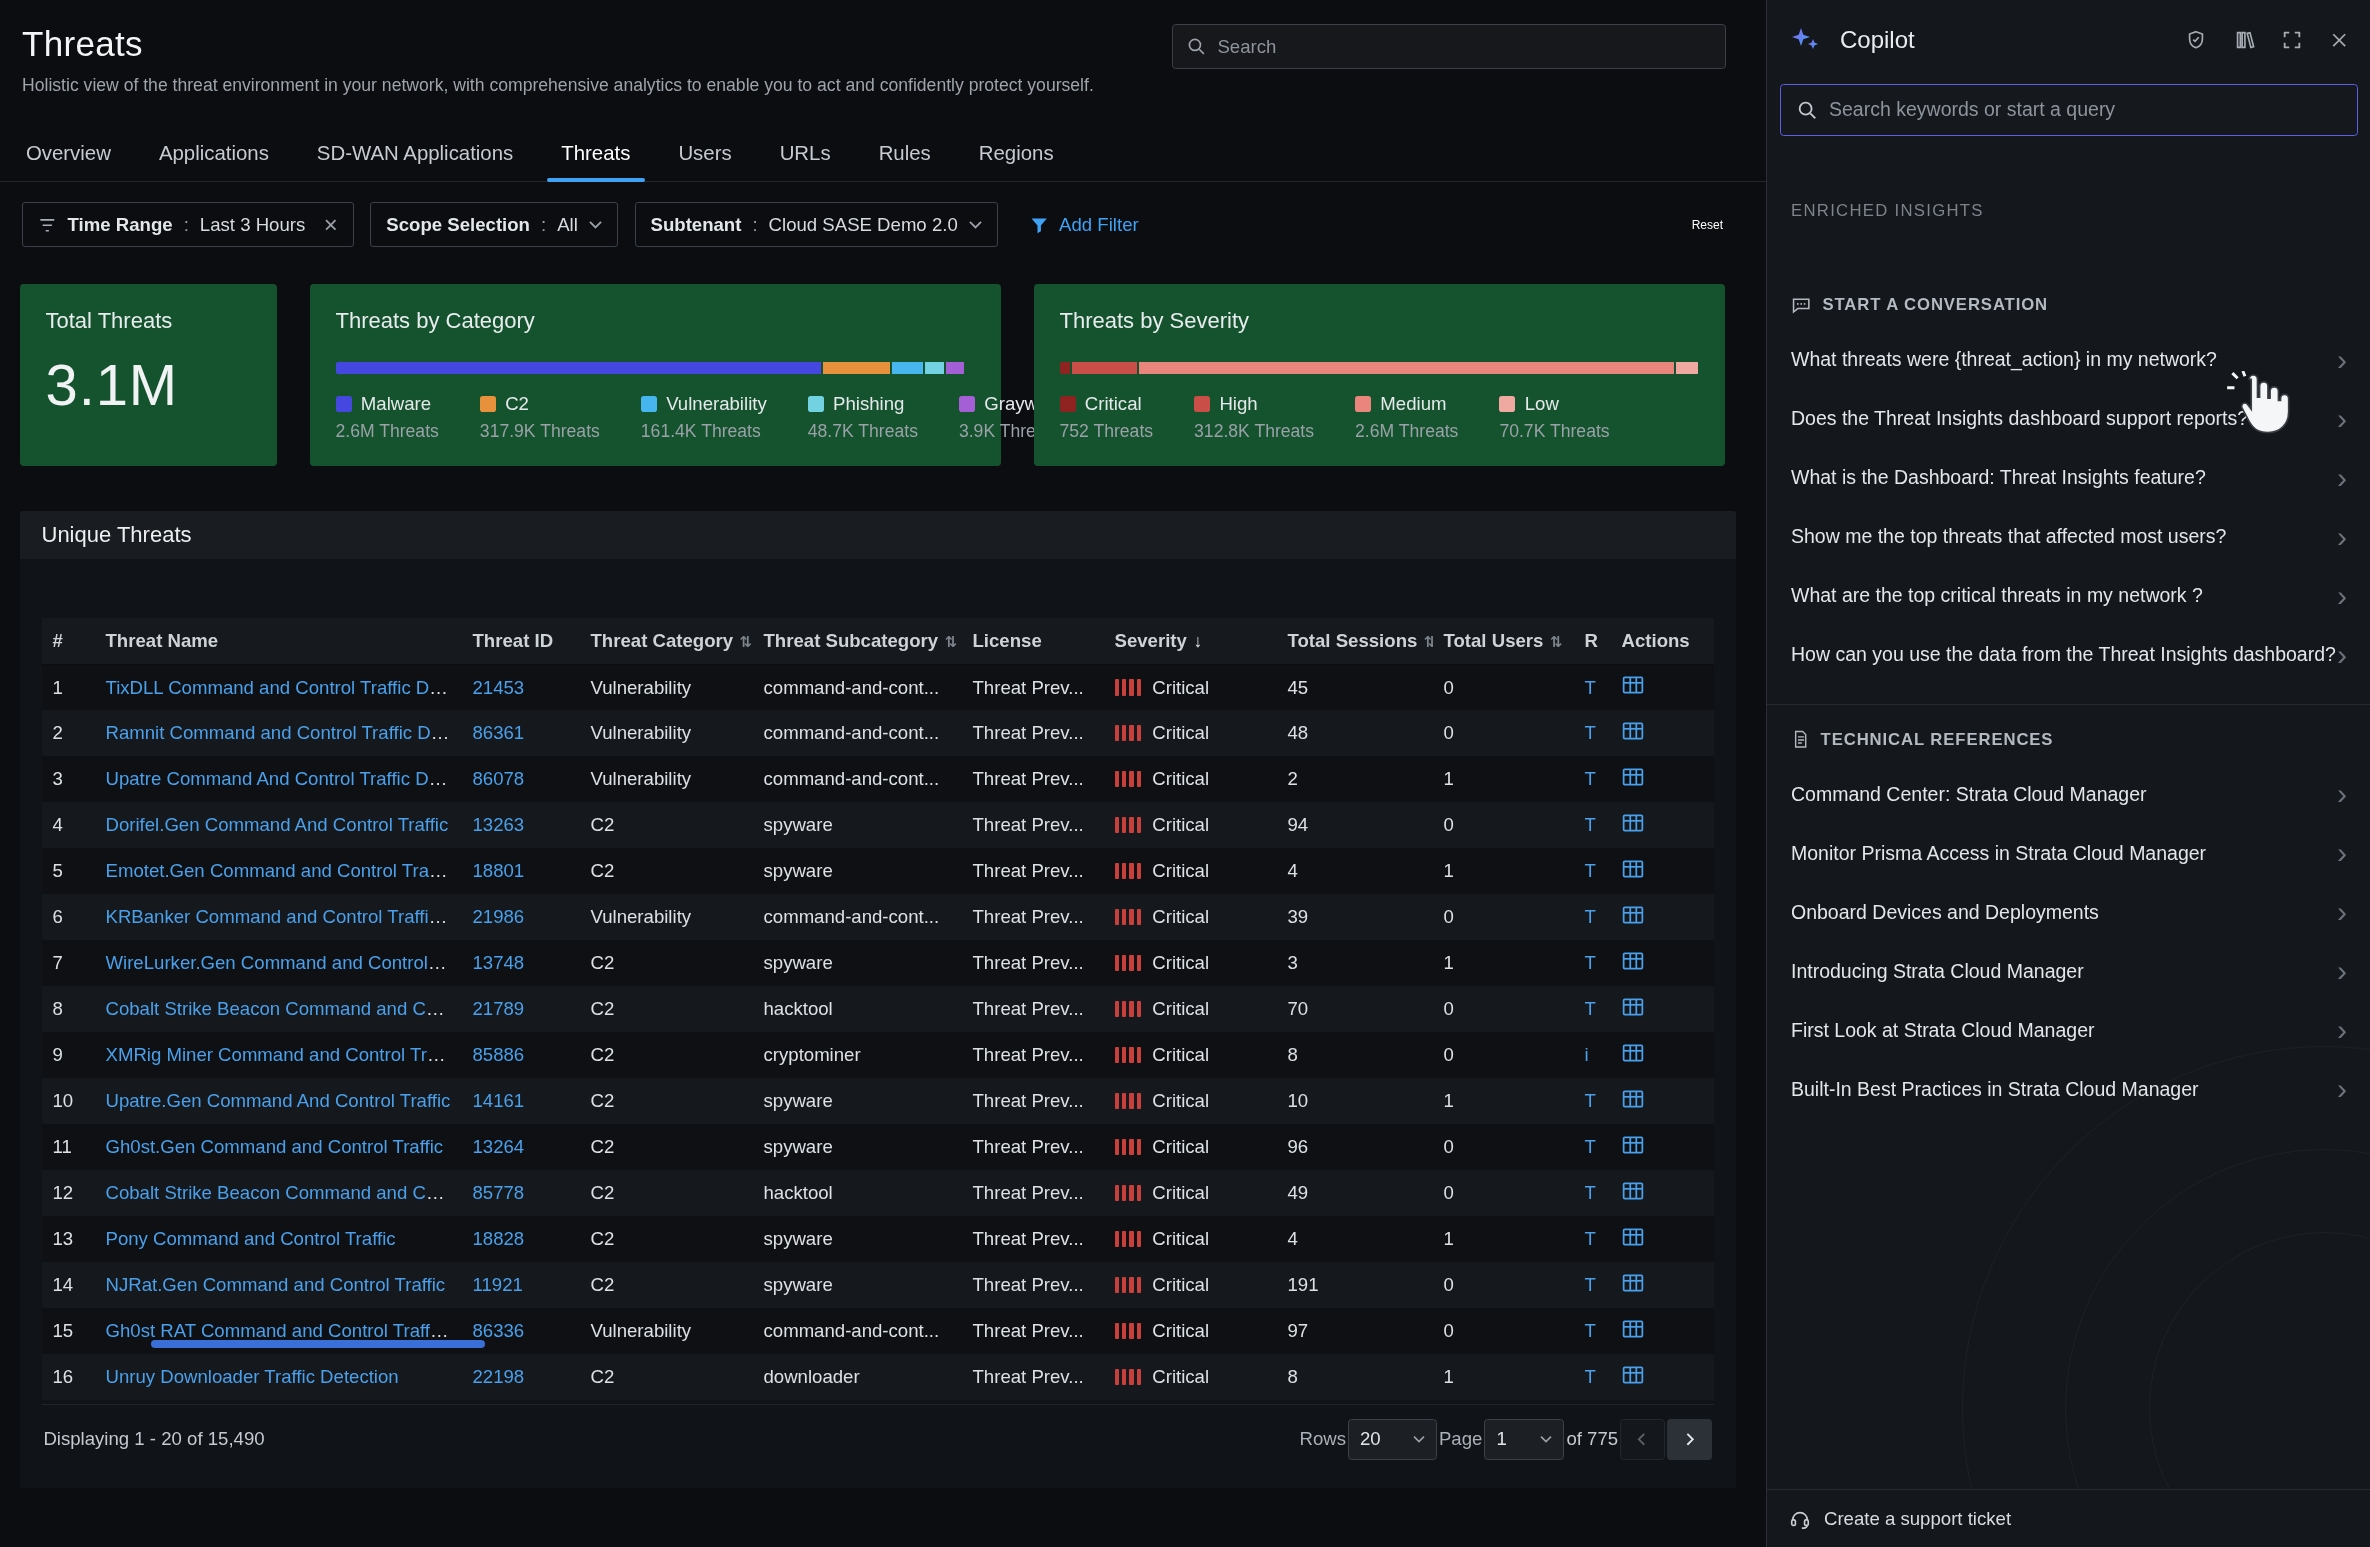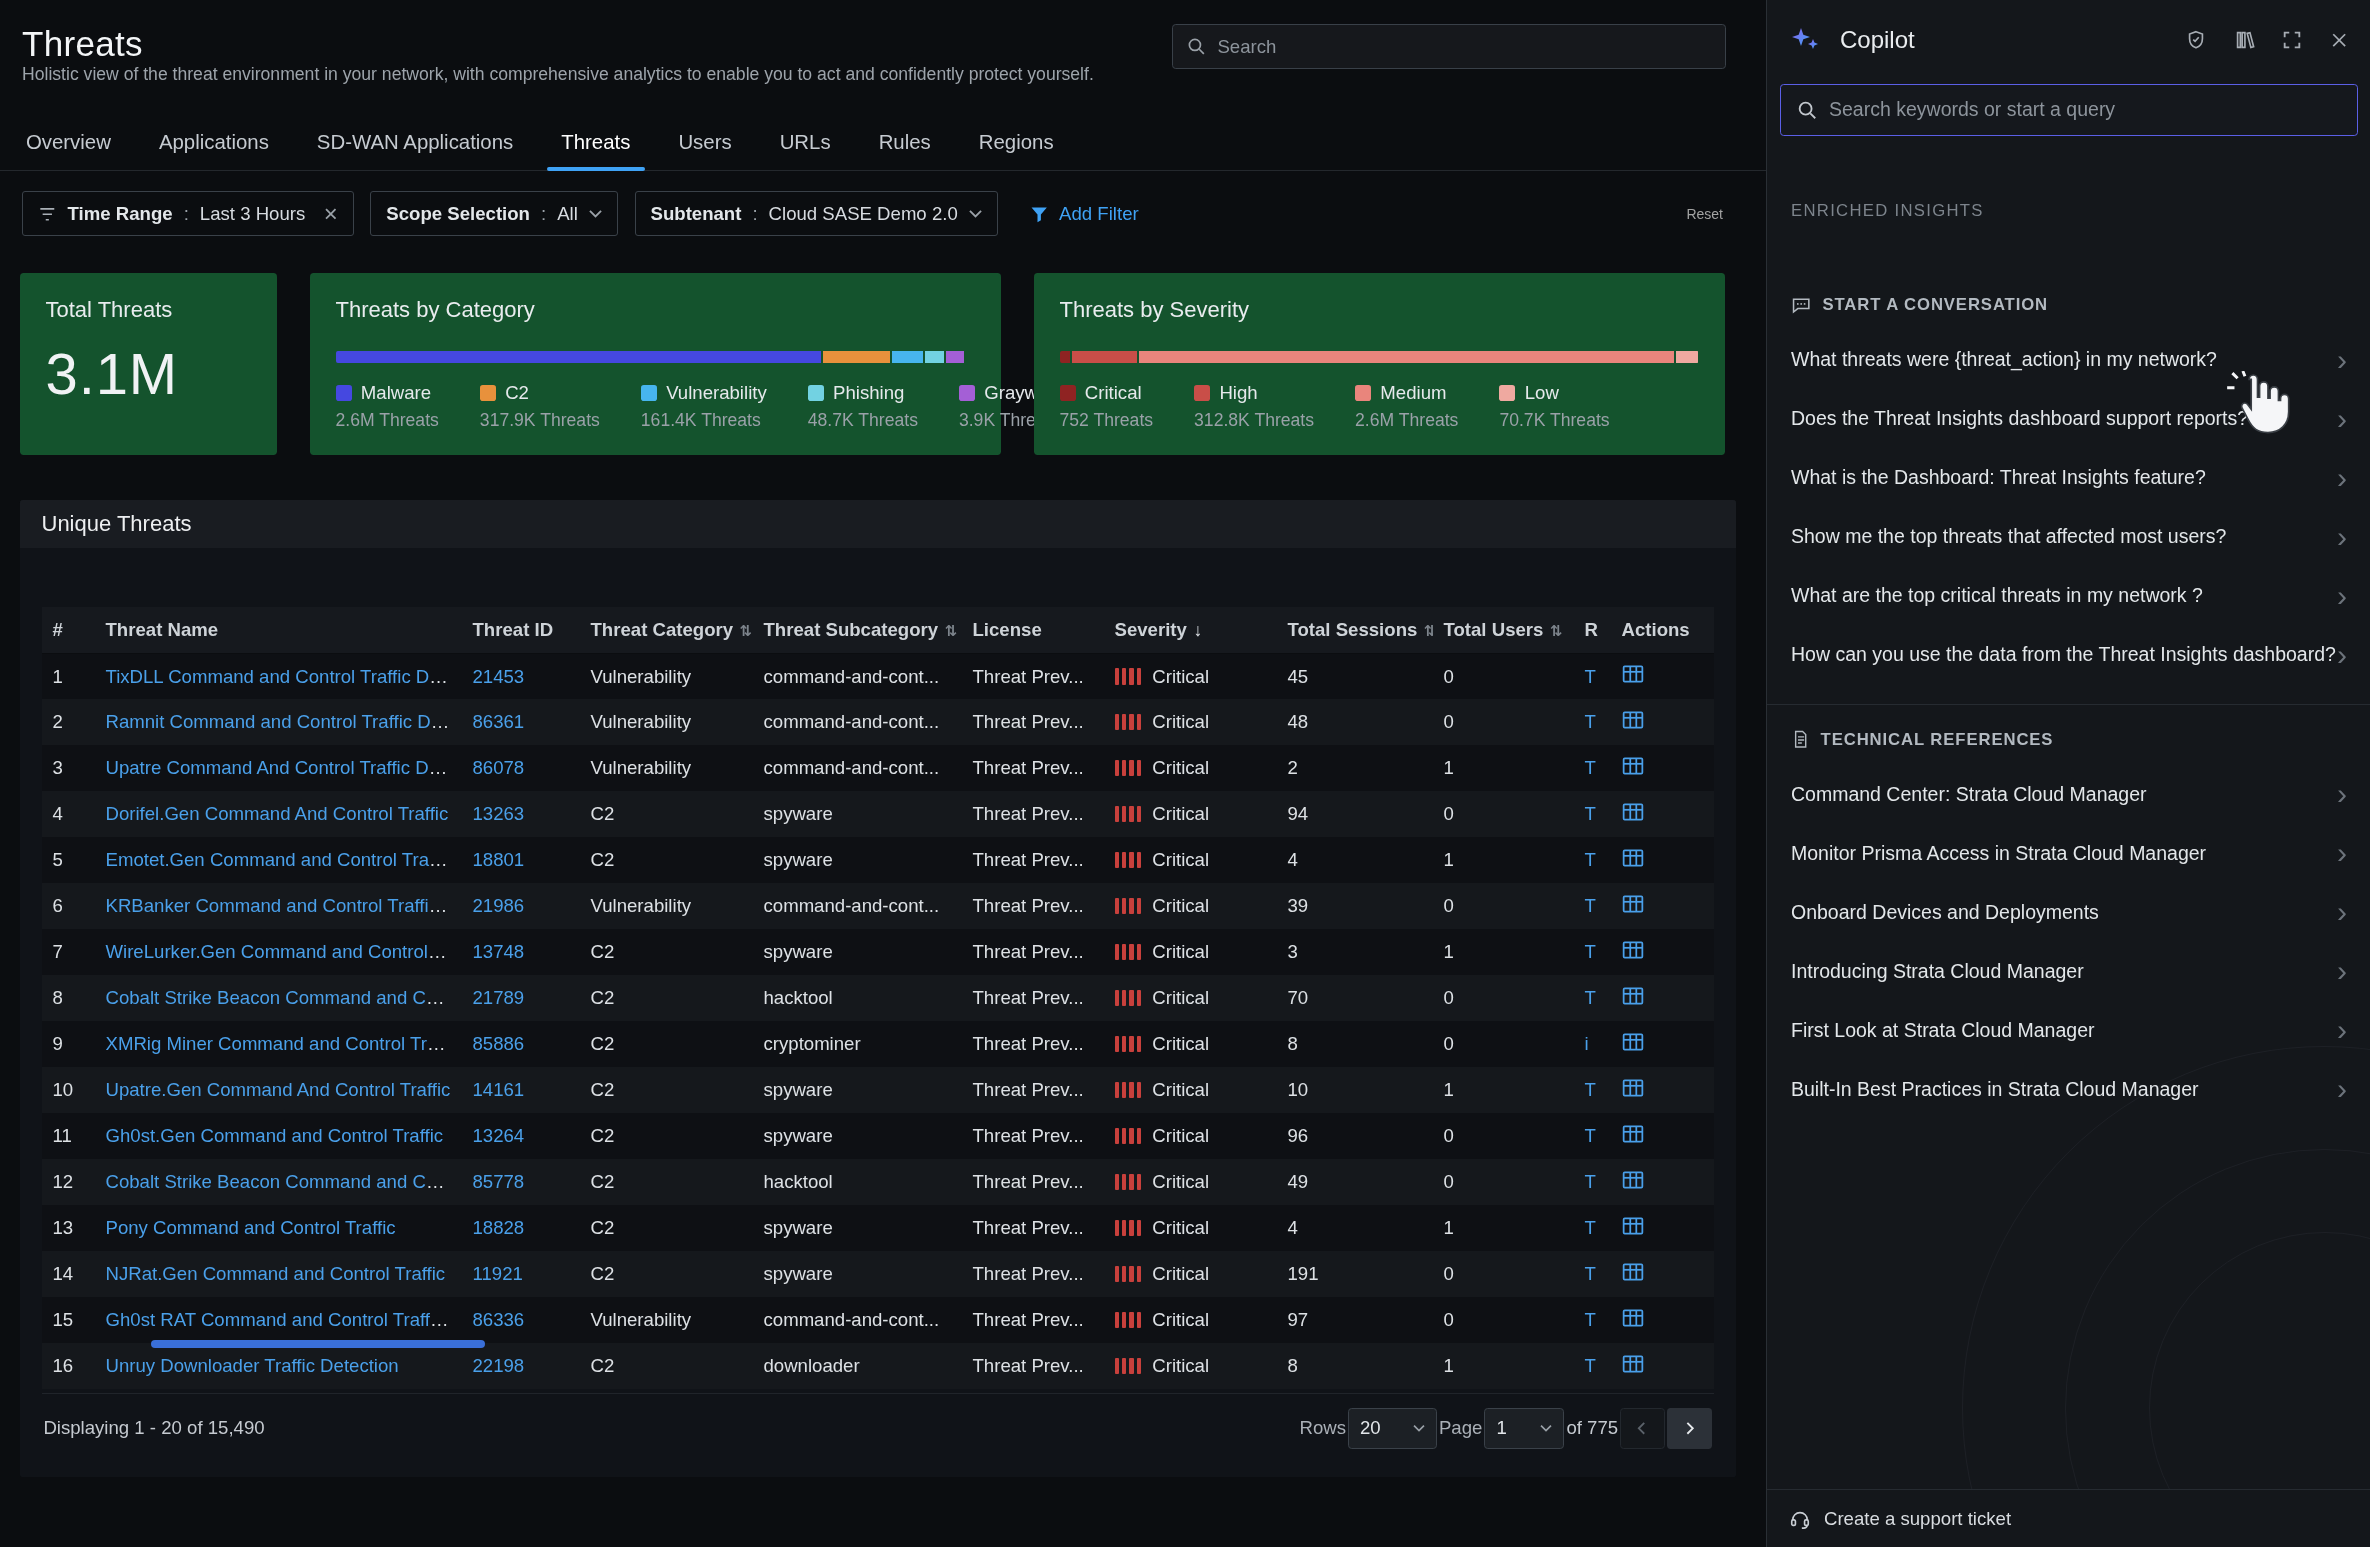--- a/index.html
+++ b/index.html
@@ -4,36 +4,36 @@
 <style>
   *{box-sizing:border-box;margin:0;padding:0}
   html,body{width:2371px;height:1547px}
   body{position:relative;background:#0b0d10;color:#e6e9ec;font-family:"Liberation Sans","DejaVu Sans",sans-serif;overflow:hidden}
   .icon{display:inline-flex;align-items:center;justify-content:center;flex:none}
 
   
   .main{position:absolute;left:0;top:0;width:1766px;height:1351px}
   .page-header{position:relative;padding:24px 22px 0}
   .page-title{font-size:35px;font-weight:500;color:#f3f5f7;letter-spacing:0.3px}
-  .page-sub{font-size:17.6px;color:#9da4ab}
+  .page-sub{margin-top:11px;font-size:17.6px;color:#9da4ab}
   .global-search{position:absolute;left:1172px;top:24px;width:554px;height:45px;background:#16181c;border:0.9px solid #394048;border-radius:3.7px;display:flex;align-items:center;gap:11px;padding:0 13px;cursor:text}
   .ph{font-size:18.6px;color:#8d949c}
 
   .tabs{display:flex;margin-top:30px;border-bottom:0.9px solid #24282d;padding-left:1.9px}
   .tab{position:relative;padding:16px 24px;font-size:20.4px;color:#c6cbd1;cursor:pointer;white-space:nowrap}
   .tab.active{color:#ffffff;font-weight:500}
   .tab.active::after{content:"";position:absolute;left:9.3px;right:9.3px;bottom:-0.9px;height:3.7px;background:#3fa2f5;border-radius:1.9px}
 
   .filter-bar{display:flex;align-items:center;gap:16.7px;padding:20.4px 43px 0 22px}
   .chip{display:inline-flex;align-items:center;gap:11px;height:45px;padding:0 15px;border:0.9px solid #3a4149;border-radius:3px;font-size:18.6px;color:#d7dbe0;cursor:pointer;white-space:nowrap}
   .chip .lbl{font-weight:700;color:#e3e7ea}
   .chip .sep{color:#9aa1a8}
   .chip .x{color:#9aa1a8;font-size:24px;margin-left:7.4px;line-height:1}
   .add-filter{display:inline-flex;align-items:center;gap:9.3px;color:#3fa2f5;font-size:18.6px;font-weight:500;margin-left:15px;cursor:pointer}
-  .reset{margin-left:auto;color:#a3a3a3;font-size:14px;cursor:pointer}
+  .reset{margin-left:auto;color:#ffffff;font-size:12px;cursor:pointer}
 
   .cards{display:flex;gap:33px;margin:37px 20.4px 0 19.5px}
   .card{background:#14532d;border-radius:3.7px;padding:24px 26px;height:182px}
   .card.total{width:257px}
   .card.chart{width:691px}
   .card-title{font-size:22px;color:#e9ecef;font-weight:500}
   .big-value{font-size:58px;font-weight:300;color:#f0f2f4;margin-top:16.7px;letter-spacing:0.9px}
   .stack-bar{display:flex;height:12px;margin-top:28px;border-radius:1.9px;overflow:hidden;gap:1.9px}
   .stack-bar .seg{height:100%}
   .legend{display:flex;gap:41px;margin-top:18.6px}

